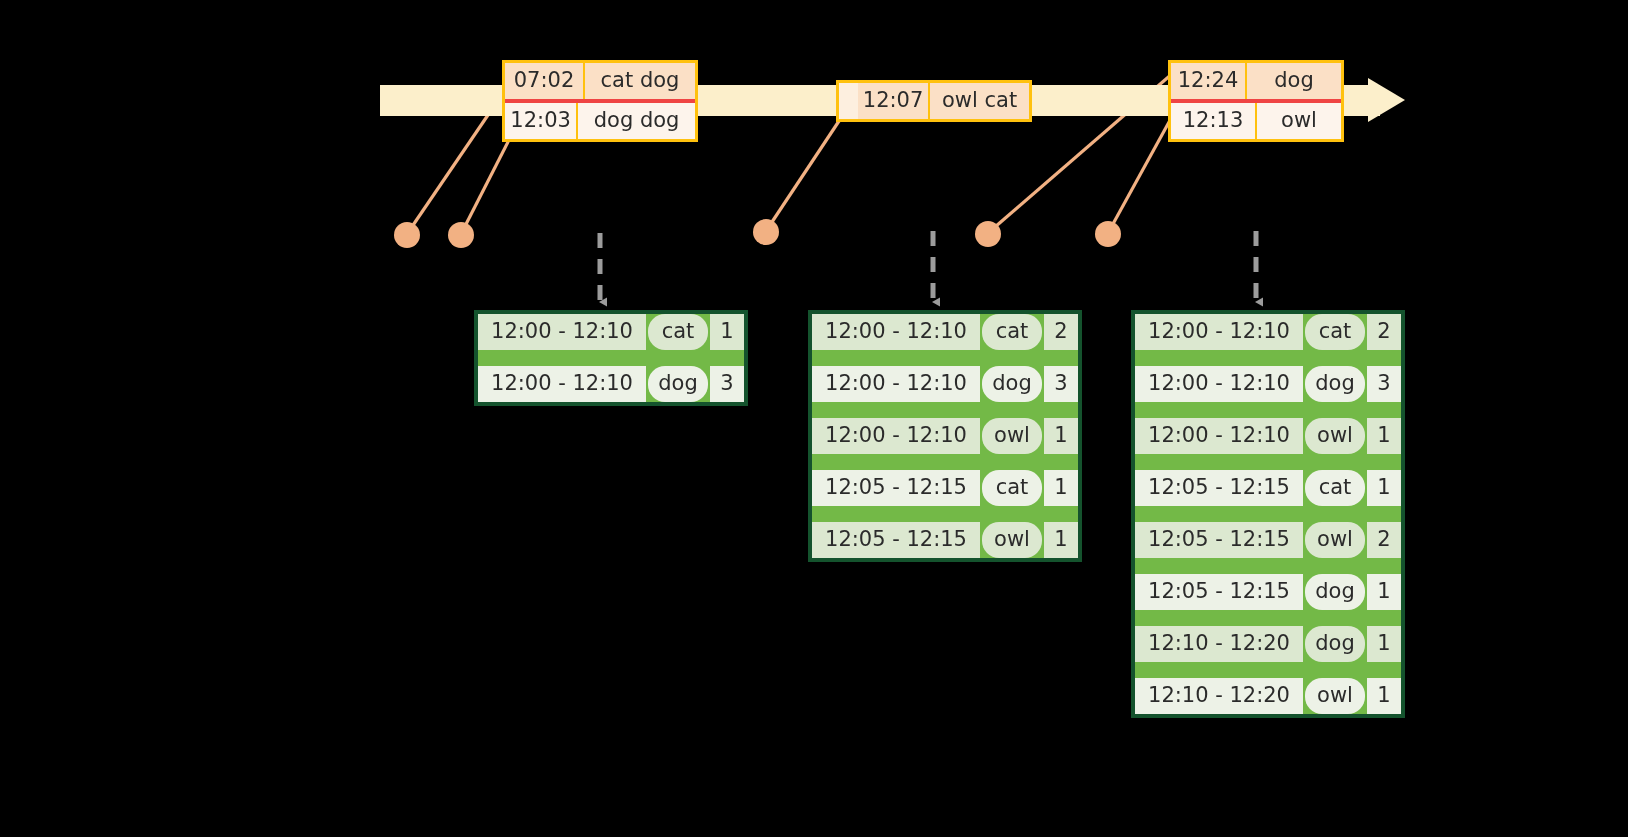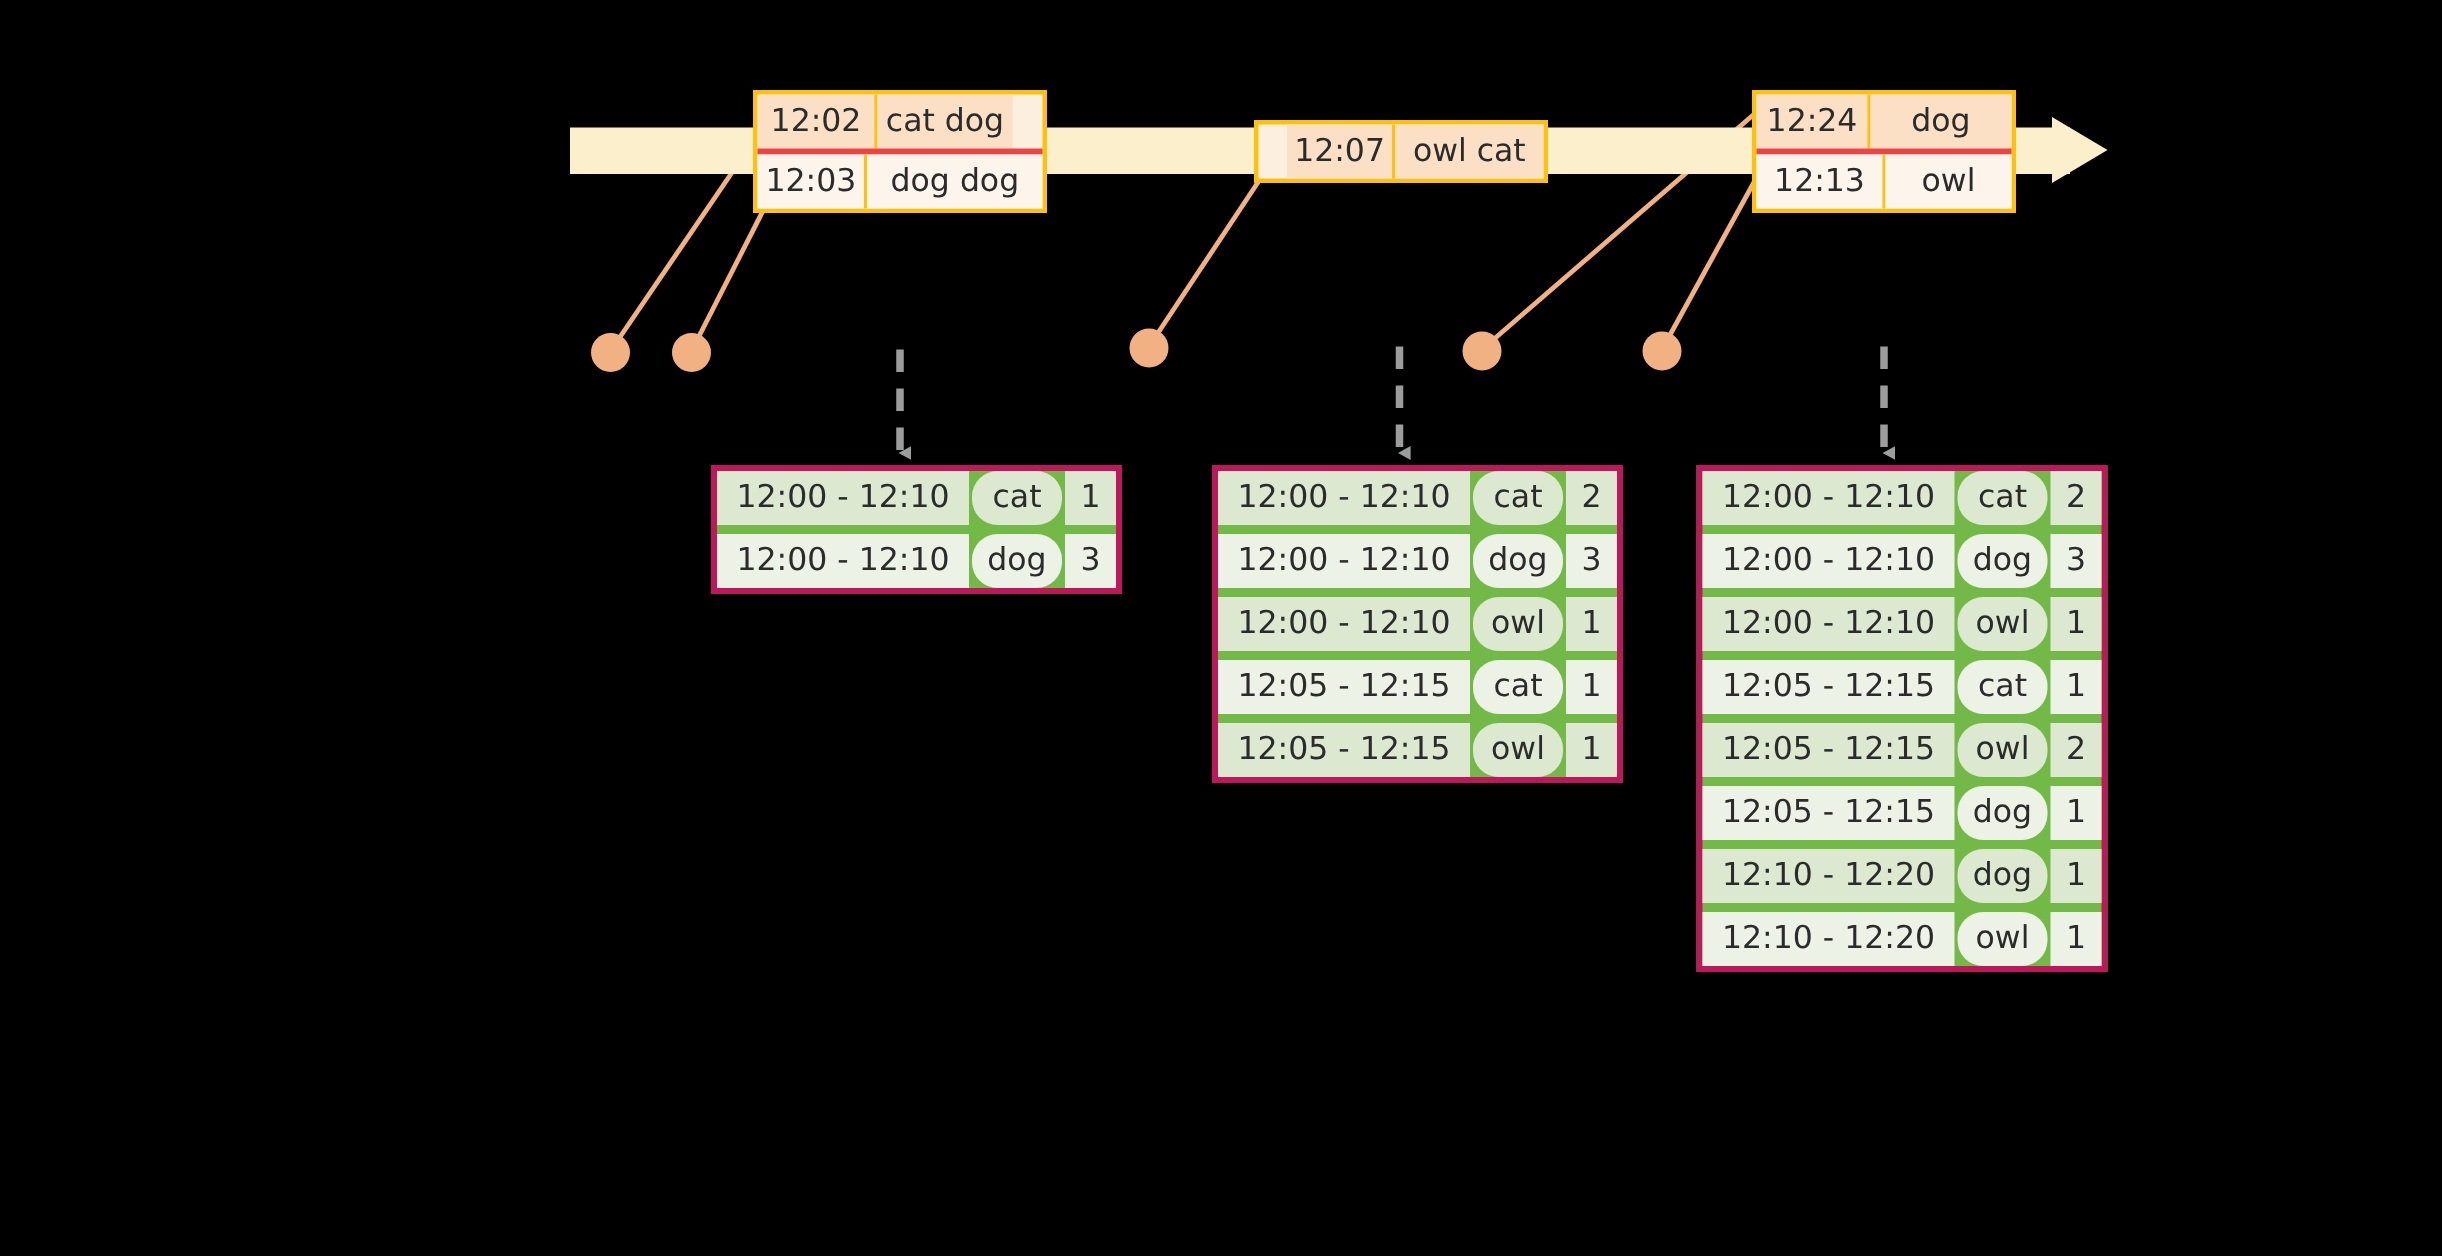--- a/index.html
+++ b/index.html
@@ -64,25 +64,25 @@
     color: #2b2b2b;
     padding: 5px 0 7px 0;
     background: #FDF4EC;
     white-space: nowrap;
   }
   .ev-time { border-right: 2px solid #FFC10E; }
 
   
   .res-table {
     position: absolute;
-    border: 4px solid #be185d;
+    border: 4px solid #14532d;
     background: #73B947;
     display: flex;
     flex-direction: column;
-    gap: 6px;
+    gap: 16px;
     z-index: 4;
   }
   .res-row {
     display: flex;
     gap: 2px;
     background: #73B947;
   }
   .res-cell {
     display: flex;
     align-items: center;
@@ -131,22 +131,22 @@
       <line x1="933" y1="231" x2="933" y2="302"></line>
       <line x1="1256" y1="231" x2="1256" y2="302"></line>
     </g>
   </svg>
 
   <div class="tl-bar"></div>
   <div class="tl-arrowhead"></div>
 
   <div class="ev-box" style="left:502px; top:60px; width:196px;">
     <div class="ev-row shade">
-      <div class="ev-cell ev-time" style="width:80px">12:02</div>
-      <div class="ev-cell" style="width:90px">cat dog</div>
+      <div class="ev-cell ev-time" style="width:80px">07:02</div>
+      <div class="ev-cell" style="width:110px">cat dog</div>
     </div>
     <div class="ev-row">
       <div class="ev-cell ev-time" style="width:80px">12:03</div>
       <div class="ev-cell" style="width:128px">dog dog</div>
     </div>
   </div>
 
   <div class="ev-box" style="left:836px; top:80px; width:196px;padding-left:19px;">
     <div class="ev-row shade">
       <div class="ev-cell ev-time" style="width:80px">12:07</div>

